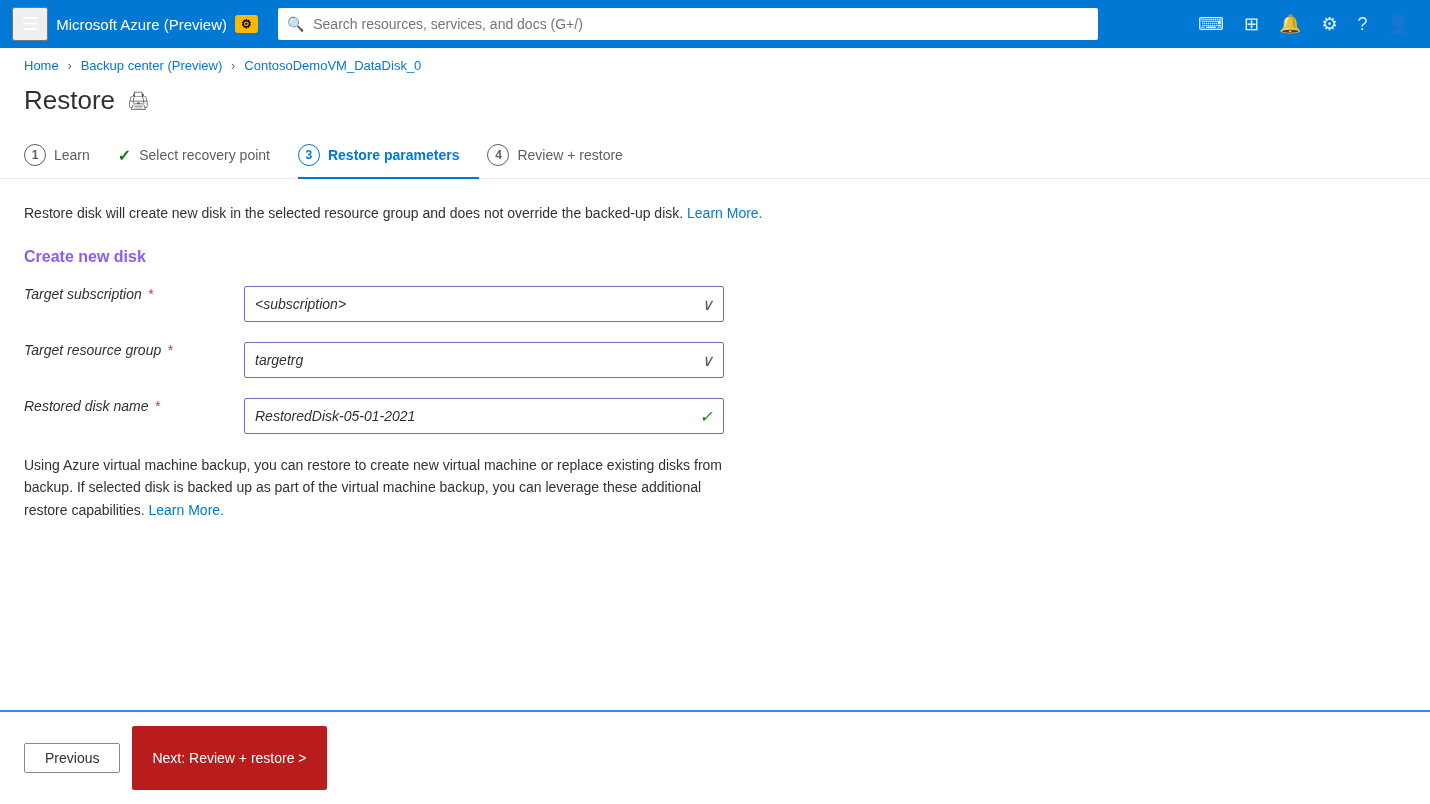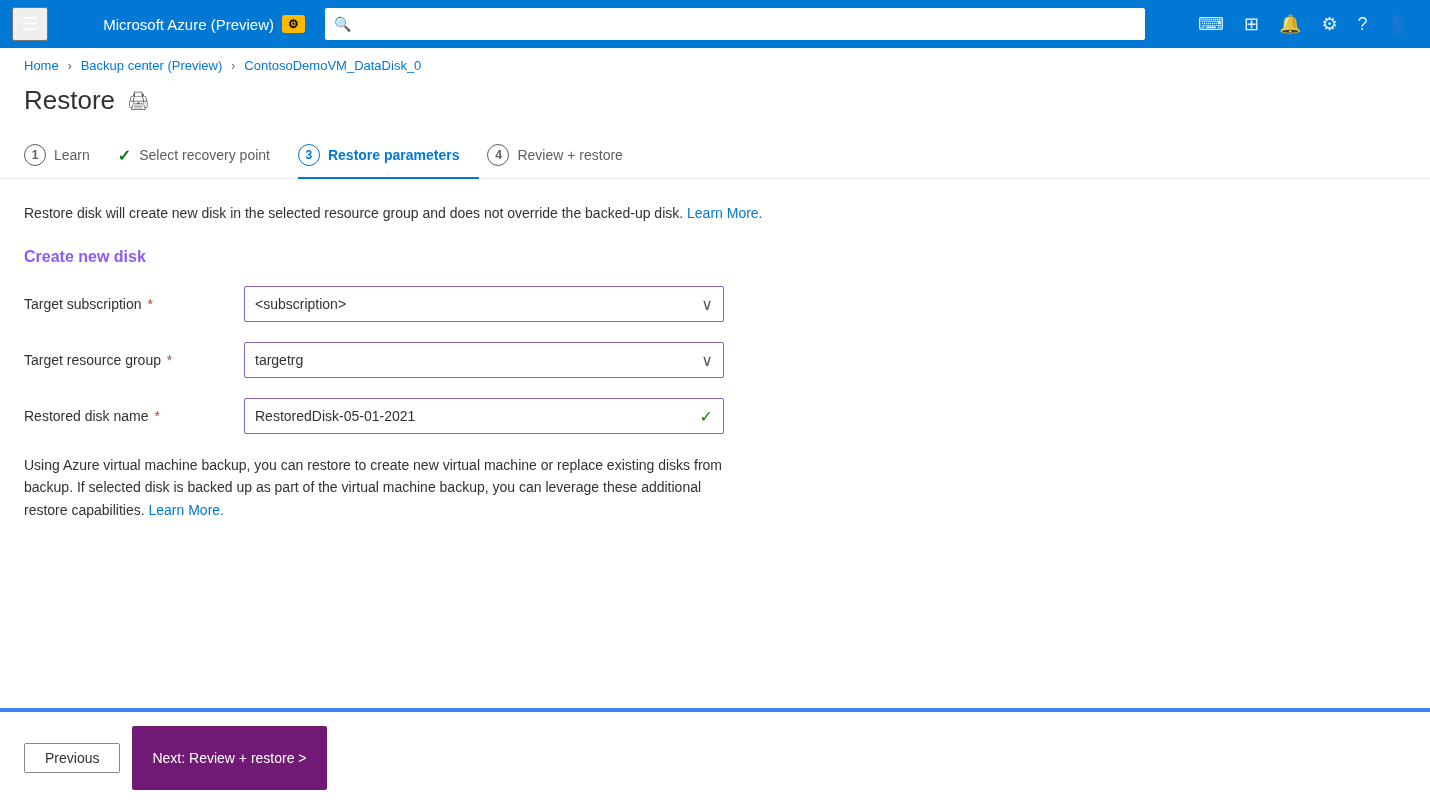--- a/index.html
+++ b/index.html
@@ -3,21 +3,21 @@
   <meta charset="utf-8">
   <style>
     * { box-sizing: border-box; margin: 0; padding: 0; }
     body { font-family: 'Segoe UI', Arial, sans-serif; font-size: 14px; color: #333; background: #fff; display: flex; flex-direction: column; height: 804px; width: 1430px; overflow: hidden; }
 
     
     .top-nav {
       display: flex; align-items: center; background: #0078d4; height: 48px; padding: 0 12px; gap: 8px; flex-shrink: 0;
     }
     .hamburger { color: #fff; cursor: pointer; font-size: 18px; padding: 4px 8px; }
-    .nav-title { color: #fff; font-size: 15px; font-weight: 400; flex: 0 0 auto; margin-left: 47px; }
+    .nav-title { color: #fff; font-size: 15px; font-weight: 400; flex: 0 0 auto; }
     .nav-badge { background: #ffb900; color: #000; border-radius: 3px; padding: 2px 6px; font-size: 12px; font-weight: 600; }
     .search-bar {
       flex: 1; max-width: 820px; height: 32px; background: #fff; border: none; border-radius: 2px;
       display: flex; align-items: center; padding: 0 10px; gap: 8px; margin: 0 12px;
     }
     .search-bar input { border: none; outline: none; font-size: 14px; flex: 1; color: #555; }
     .nav-icons { margin-left: auto; display: flex; gap: 4px; }
     .nav-icon-btn { color: #fff; background: none; border: none; cursor: pointer; font-size: 18px; padding: 6px 8px; opacity: 0.9; }
 
     
@@ -44,21 +44,21 @@
     .step-sep { color: #a19f9d; margin: 0 4px; }
 
     
     .main-content { flex: 1; overflow-y: auto; padding: 24px 24px 0; }
 
     .info-text { font-size: 14px; color: #323130; margin-bottom: 24px; line-height: 1.5; }
     .info-text a { color: #0078d4; text-decoration: none; cursor: pointer; }
 
     .section-title { font-size: 16px; font-weight: 600; color: #8b5cf6; margin-bottom: 20px; }
 
-    .form-row { display: flex; align-items: center; margin-bottom: 20px; }
+    .form-row { display: flex; align-items: flex-start; margin-bottom: 20px; font-style: italic; }
     .form-label { width: 220px; font-size: 14px; color: #323130; flex-shrink: 0; }
     .required { color: #d13438; margin-left: 2px; }
     .form-control { flex: 1; max-width: 480px; }
 
     .select-box {
       width: 100%; height: 36px; border: 1.5px solid #8764b8; border-radius: 2px;
       display: flex; align-items: center; padding: 0 10px; background: #fff; cursor: pointer;
       justify-content: space-between; font-size: 14px; color: #323130;
     }
     .select-chev { color: #605e5c; font-size: 16px; }
@@ -67,33 +67,34 @@
       width: 100%; height: 36px; border: 1.5px solid #8764b8; border-radius: 2px;
       display: flex; align-items: center; padding: 12px 10px; background: #fff; cursor: text;
       justify-content: space-between; font-size: 14px; color: #323130;
     }
     .valid-check { color: #107c10; font-size: 16px; }
 
     .bottom-info { font-size: 14px; color: #323130; line-height: 1.6; max-width: 720px; }
     .bottom-info a { color: #0078d4; text-decoration: none; cursor: pointer; }
 
     
-    .footer { border-top: 4px solid #3b82f6; padding: 14px 24px; display: flex; align-items: center; gap: 12px; flex-shrink: 0; background: #fff; }
+    .footer { border-top: 2px solid #3b82f6; padding: 14px 24px; display: flex; align-items: center; gap: 12px; flex-shrink: 0; background: #fff; }
     .btn-secondary { padding: 6px 20px; border: 1px solid #8a8886; background: #fff; color: #323130; font-size: 14px; cursor: pointer; border-radius: 2px; }
-    .btn-primary { padding: 24px 20px; border: none; background: #701a75; color: #fff; font-size: 14px; cursor: pointer; border-radius: 2px; font-weight: 500; }
+    .btn-primary { padding: 24px 20px; border: none; background: #b91c1c; color: #fff; font-size: 14px; cursor: pointer; border-radius: 2px; font-weight: 500; }
   </style>
 </head>
 <body>
 
 <nav class="top-nav">
   <button class="hamburger">☰</button>
   <span class="nav-title">Microsoft Azure (Preview)</span>
   <span class="nav-badge">⚙</span>
   <div class="search-bar">
     <span style="color:#555; font-size:14px;">🔍</span>
+    <input type="text" placeholder="Search resources, services, and docs (G+/)" style="">
   </div>
   <div class="nav-icons">
     <button class="nav-icon-btn" title="Cloud Shell">⌨</button>
     <button class="nav-icon-btn" title="Portal menu">⊞</button>
     <button class="nav-icon-btn" title="Notifications">🔔</button>
     <button class="nav-icon-btn" title="Settings">⚙</button>
     <button class="nav-icon-btn" title="Help">?</button>
     <button class="nav-icon-btn" title="Account">👤</button>
   </div>
 </nav>

